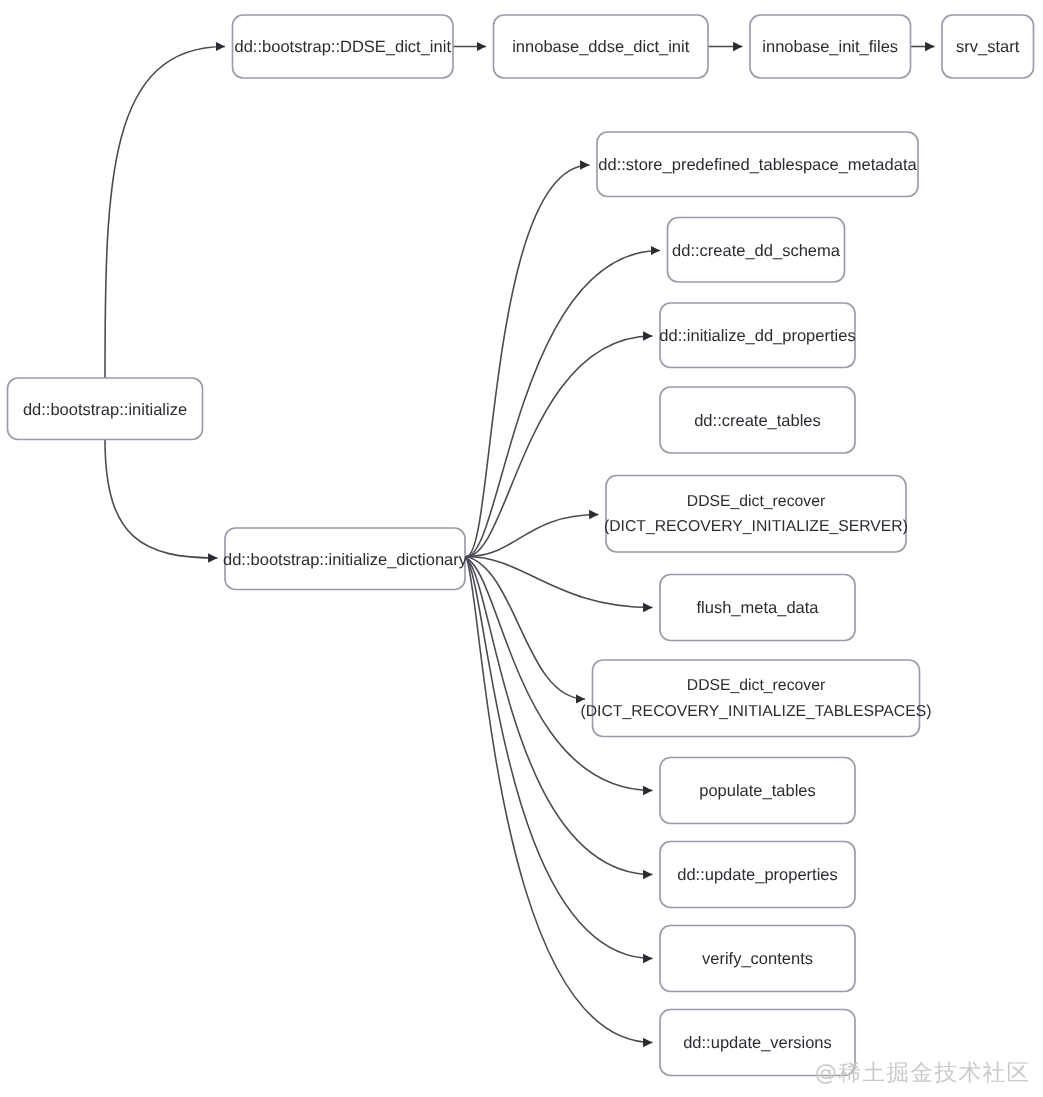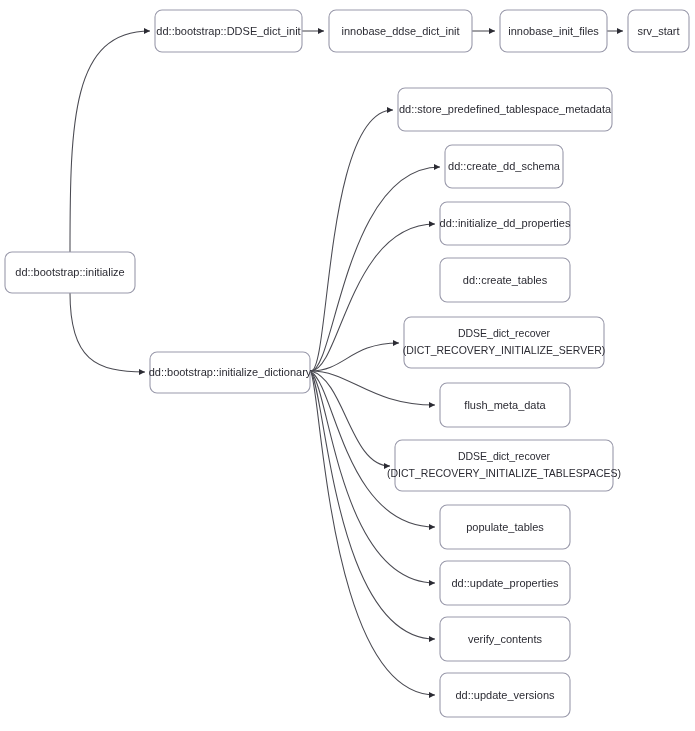--- a/index.html
+++ b/index.html
@@ -150,13 +150,14 @@
           <rect class="node-rect" x="440" y="617" width="130" height="44" rx="7" ry="7" stroke="#9a9aab"></rect>
           <text class="node-label" x="505" y="640" fill="#2b2b33">verify_contents</text>
         </g>
         <g>
           <rect class="node-rect" x="440" y="673" width="130" height="44" rx="7" ry="7" stroke="#9a9aab"></rect>
           <text class="node-label" x="505" y="696" fill="#2b2b33">dd::update_versions</text>
         </g>
       </g>
   </svg>
 
+  <div class="watermark-text">@稀土掘金技术社区</div>
 </div>
 
 </body></html>

